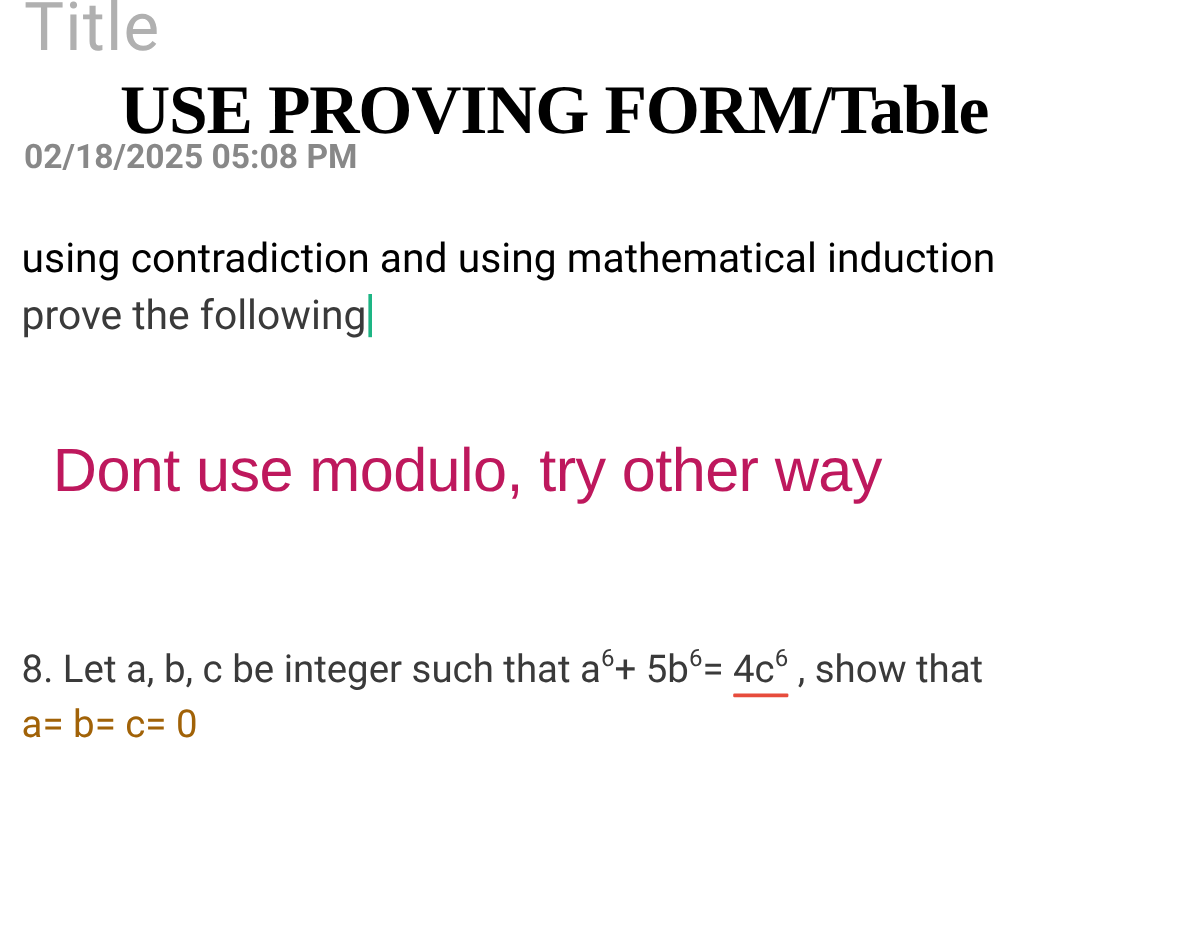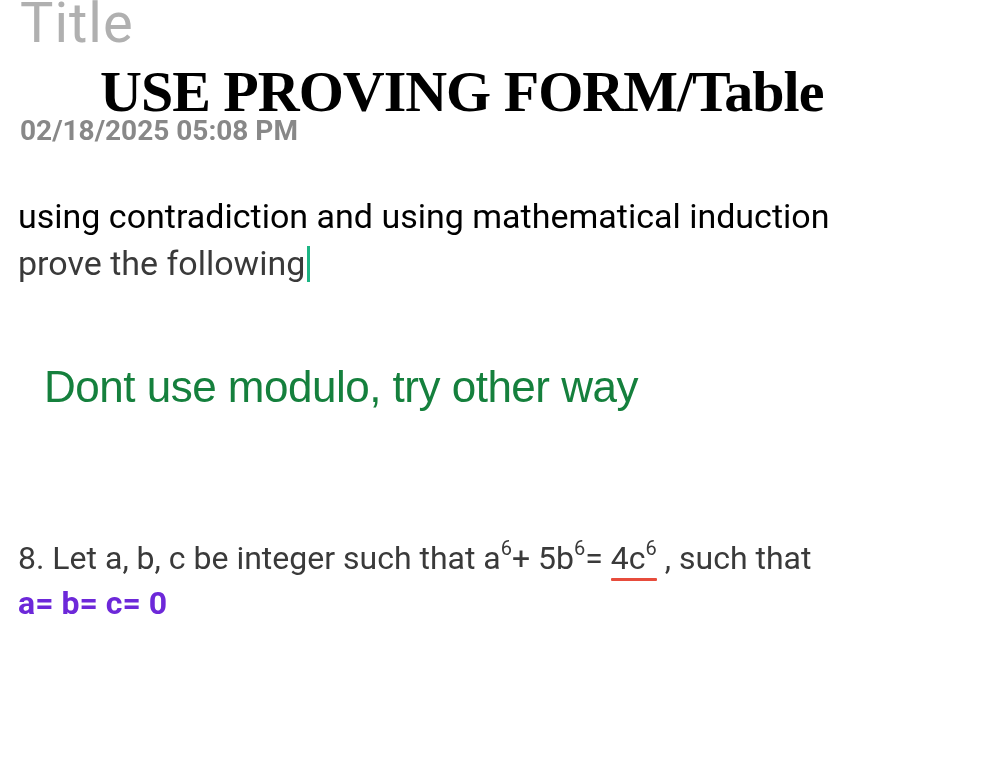--- a/index.html
+++ b/index.html
@@ -70,41 +70,41 @@
       position: relative;
       top: -2px;
     }
     .masked-char {
       color: #3a3a3a;
     }
     .overlay-note {
       position: absolute;
       top: 362px;
       left: 44px;
-      font-size: 44px;
+      font-size: 51px;
       font-weight: 500;
-      color: #15803d;
+      color: #be185d;
       font-family: Arial, sans-serif;
       letter-spacing: -0.5px;
     }
     .problem-line-1 {
       position: absolute;
       top: 538px;
       left: 18px;
       font-size: 32px;
       color: #3a3a3a;
       font-weight: 400;
     }
     .problem-line-2 {
       position: absolute;
       top: 584px;
       left: 18px;
       font-size: 32px;
-      color: #6d28d9;
-      font-weight: 700;
+      color: #a16207;
+      font-weight: 400;
     }
     .sup {
       font-size: 20px;
       vertical-align: super;
       position: relative;
       top: -2px;
     }
     .underlined {
       position: relative;
       display: inline-block;
@@ -131,16 +131,16 @@
 
 <div class="instruction-line-1">using contradiction and using mathematical induction</div>
 
 <div class="instruction-line-2">
   <span>prove the follo</span><span class="masked-char">w</span><span>ing</span><span class="cursor"></span>
 </div>
 
 <div class="overlay-note">Dont use modulo, try other way</div>
 
 <div class="problem-line-1">
-  <span>8. Let a, b, c be integer such that a</span><span class="sup">6</span><span>+ 5b</span><span class="sup">6</span><span>= </span><span class="underlined"><span>4c</span><span class="sup">6</span></span><span> , such that</span>
+  <span>8. Let a, b, c be integer such that a</span><span class="sup">6</span><span>+ 5b</span><span class="sup">6</span><span>= </span><span class="underlined"><span>4c</span><span class="sup">6</span></span><span> , show that</span>
 </div>
 
 <div class="problem-line-2">a= b= c= 0</div>
 
 </body></html>

